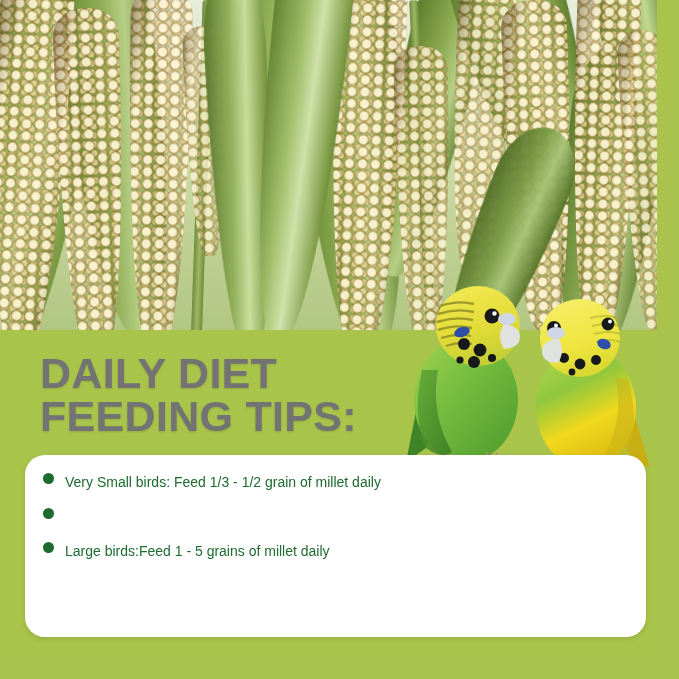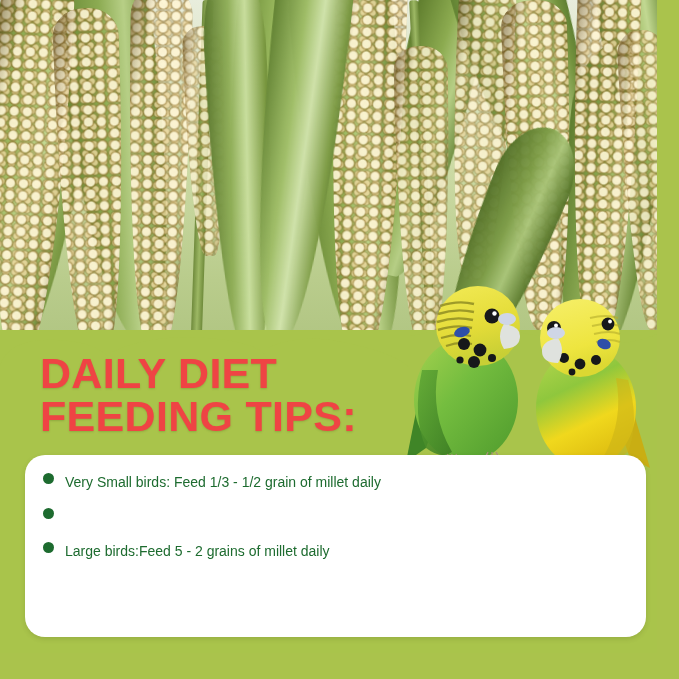--- a/index.html
+++ b/index.html
@@ -123,21 +123,21 @@
     position: absolute;
   }
   .bird svg { display: block; }
 
   
   .title {
     position: absolute;
     left: 40px;
     top: 352px;
     width: 420px;
-    color: #ef4444;
+    color: #737373;
     font-family: "Liberation Sans", sans-serif;
     font-weight: bold;
     font-size: 43px;
     line-height: 1.0;
     letter-spacing: 0.3px;
     text-shadow: 0 1px 2px rgba(80,95,30,.25);
   }
   .title-line { display: block; white-space: nowrap; }
 
   
@@ -342,21 +342,21 @@
     <div class="tips">
       <div class="tip">
         <span class="tip-dot"></span>
         <span>Very Small birds: Feed 1/3 - 1/2 grain of millet daily</span>
       </div>
       <div class="tip">
         <span class="tip-dot"></span>
       </div>
       <div class="tip">
         <span class="tip-dot"></span>
-        <span>Large birds:Feed 5 - 2 grains of millet daily</span>
+        <span>Large birds:Feed 1 - 5 grains of millet daily</span>
       </div>
     </div>
   </div>
 
   <div class="frame-right"></div>
   <div class="frame-bottom"></div>
 
 </div>
 
 </body></html>

